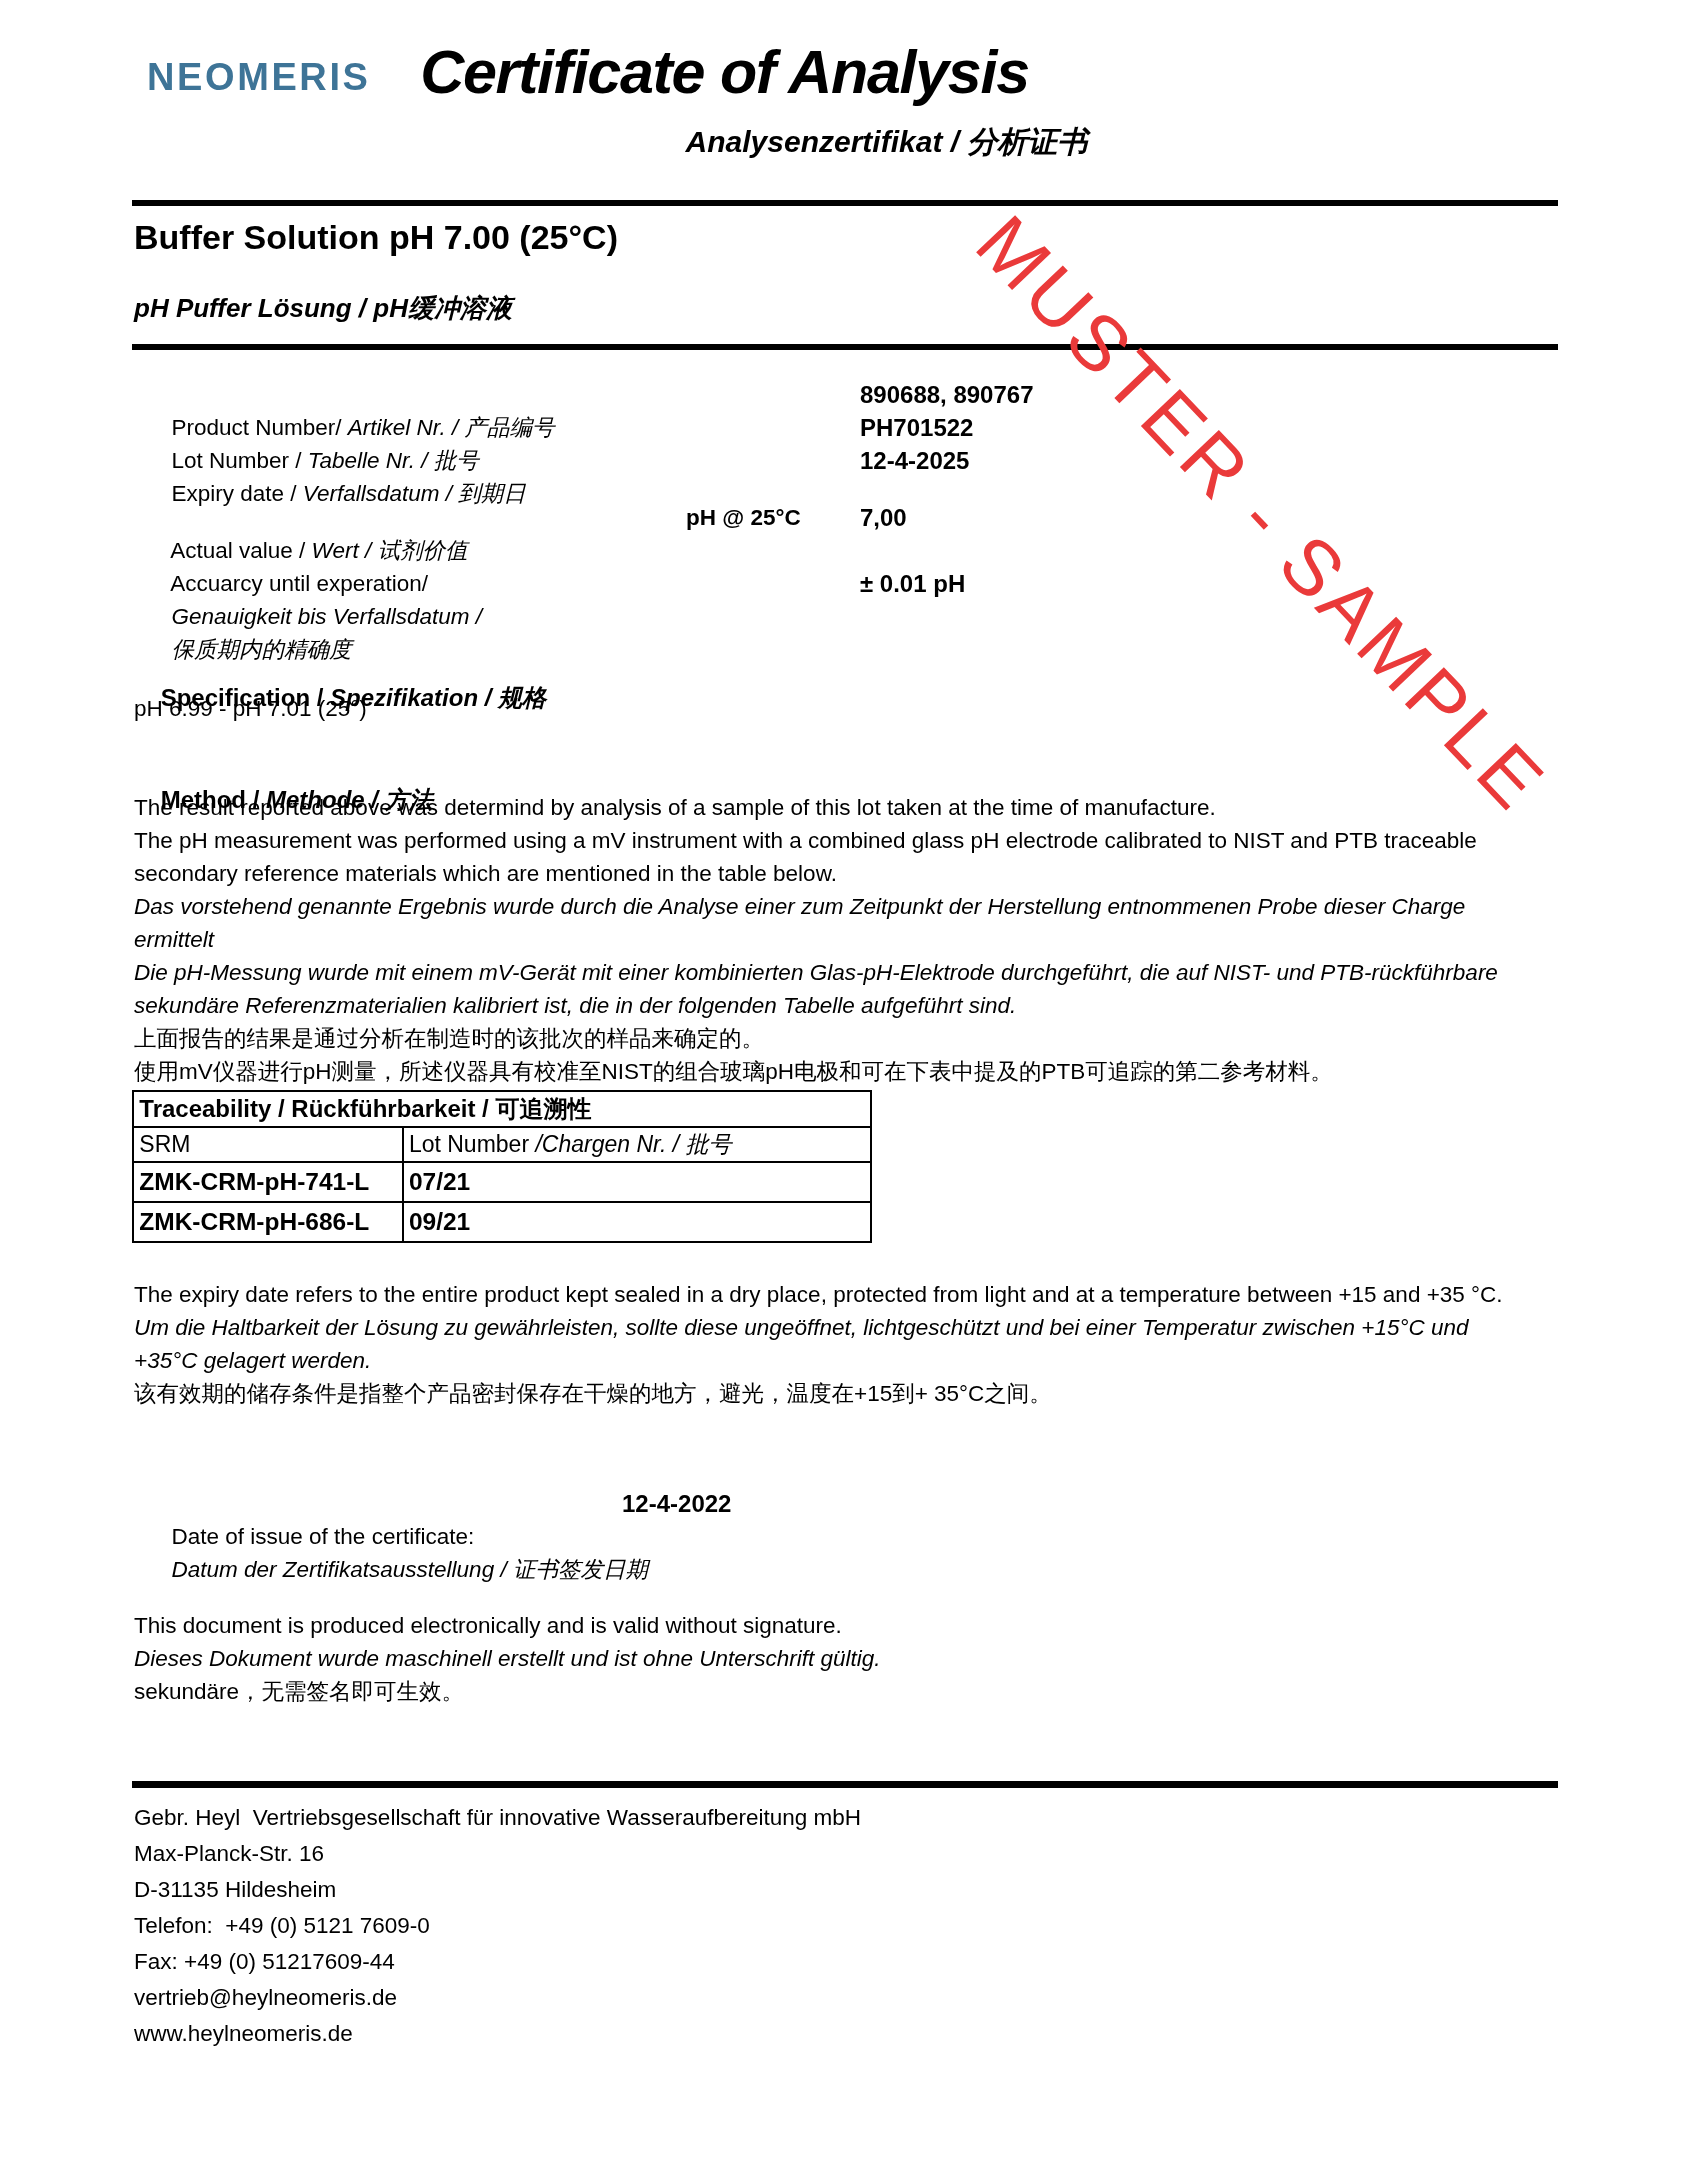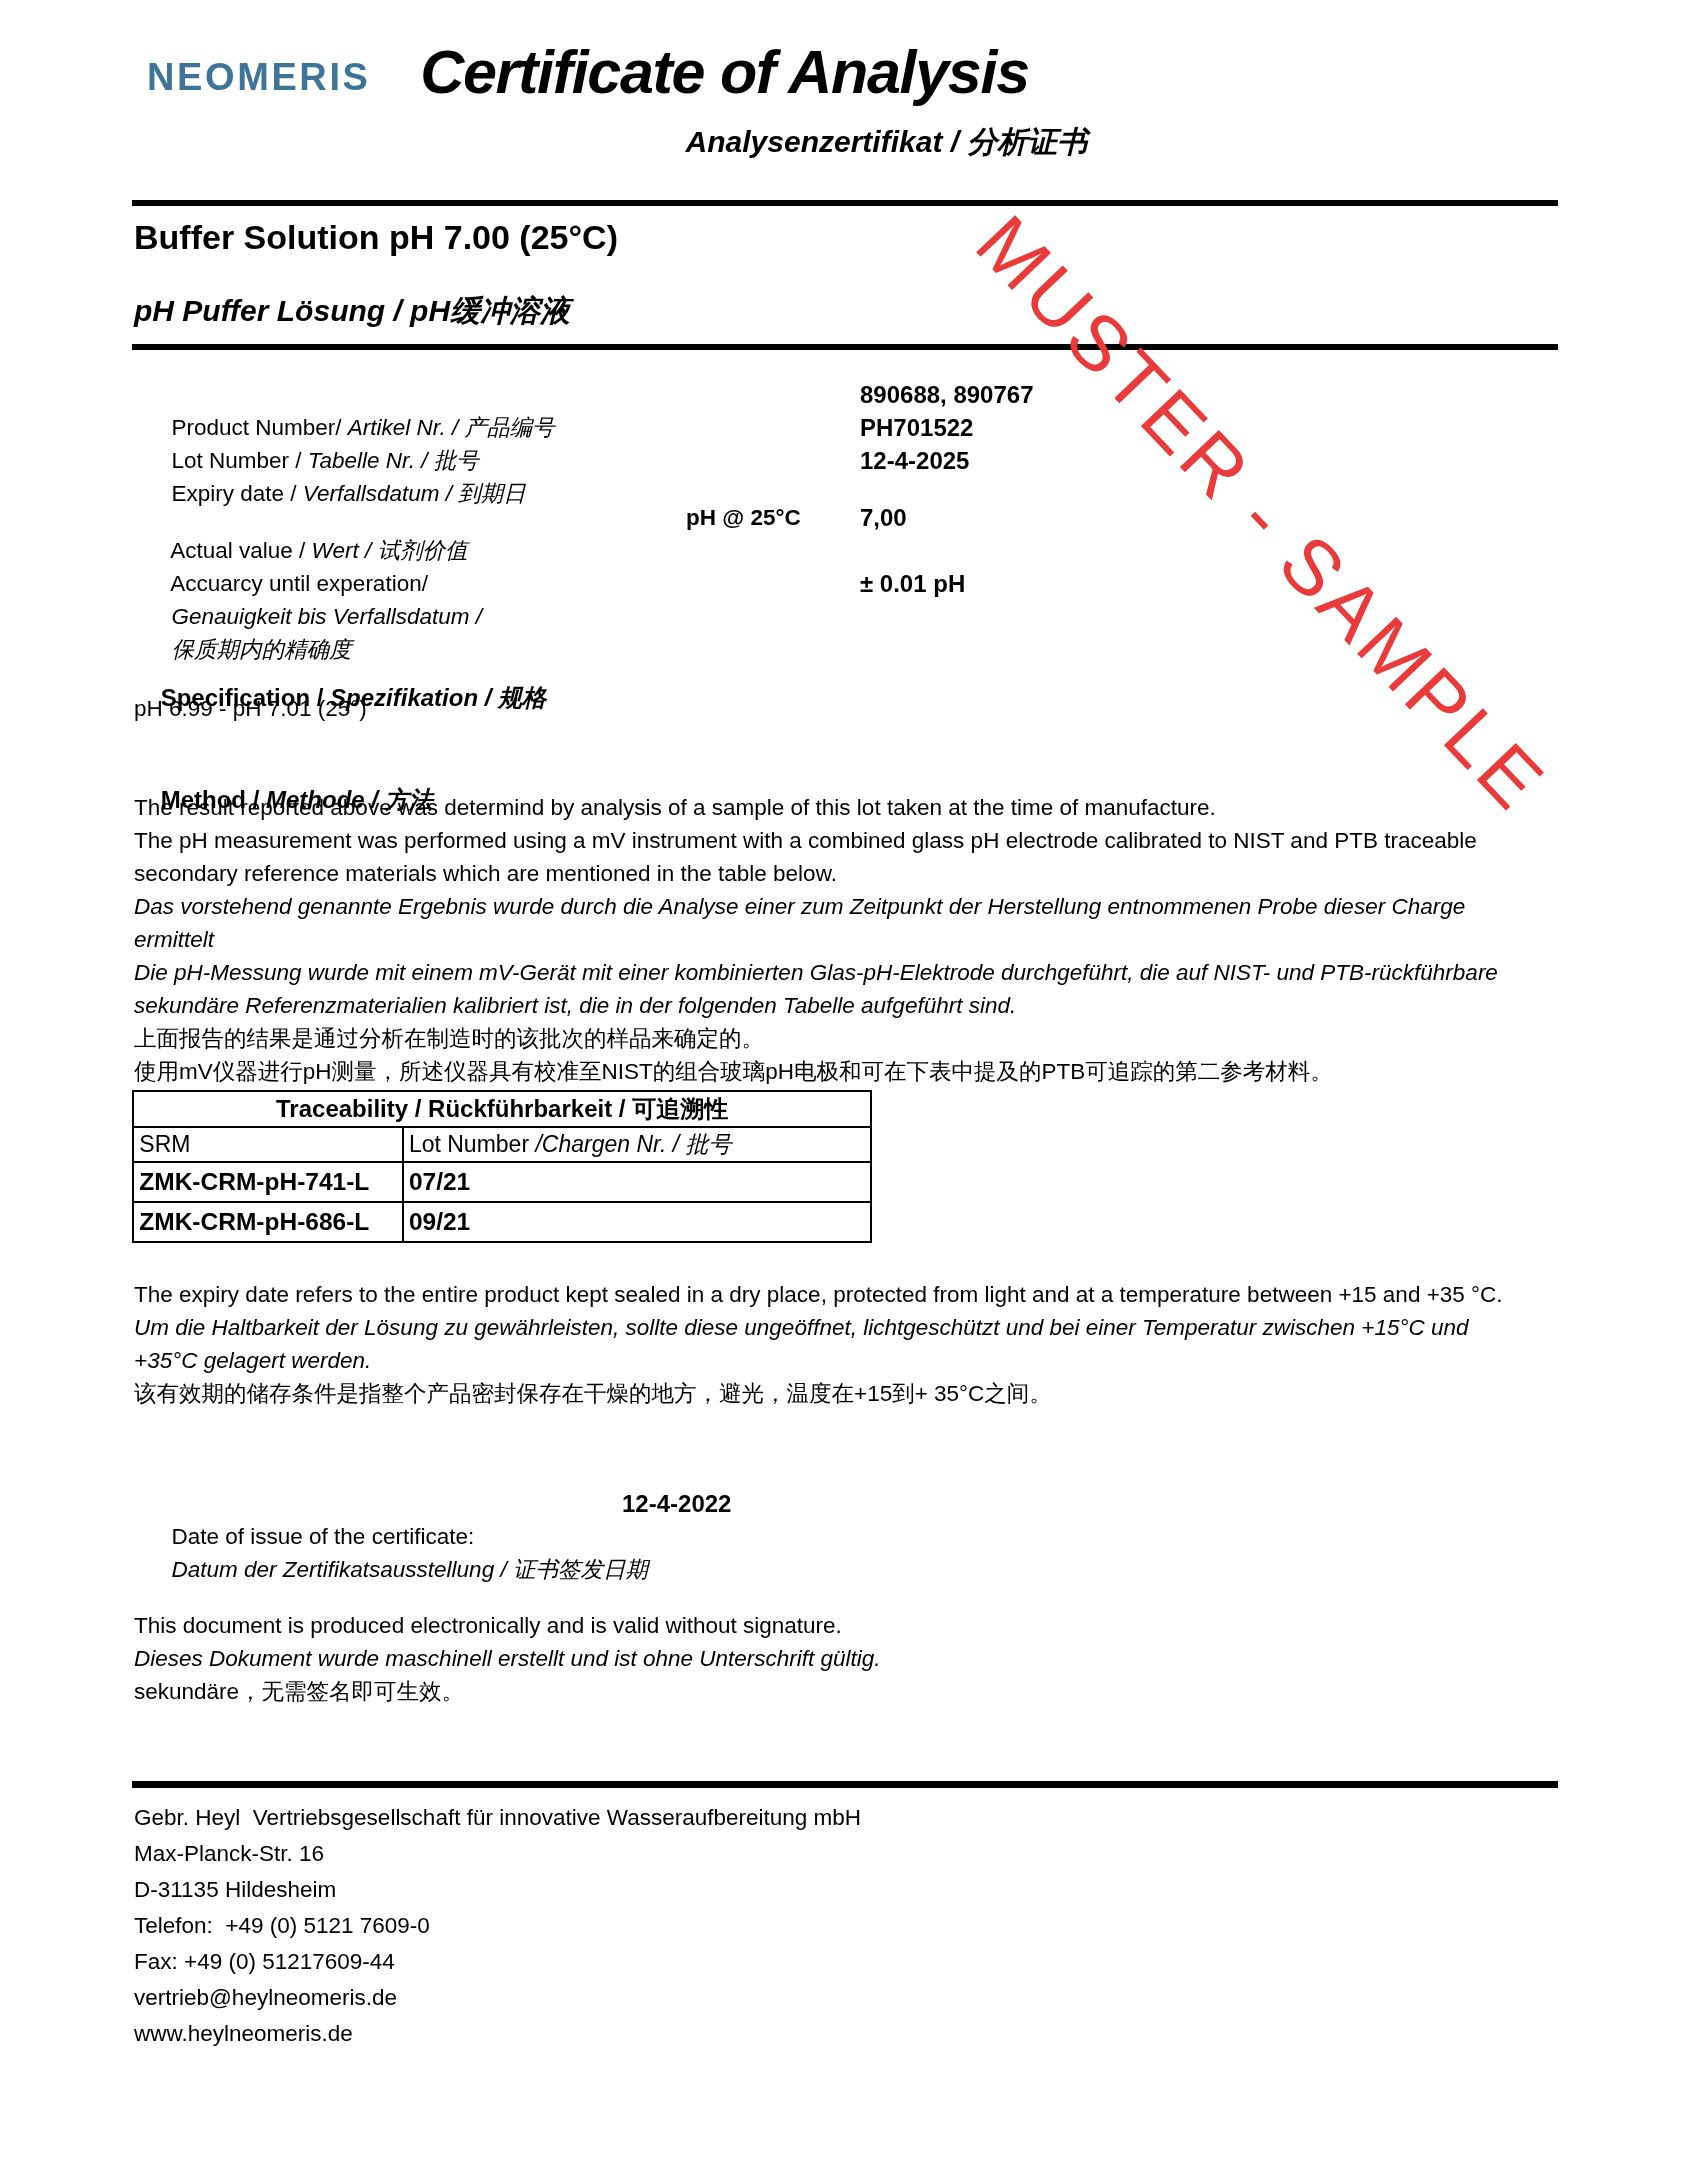--- a/index.html
+++ b/index.html
@@ -46,21 +46,21 @@
     text-align:center;
     font-size:30px;font-weight:bold;font-style:italic;padding-left:43px;
   }
 
   .rule{left:132px;width:1426px;height:6px;background:#000;}
   .rule1{top:200px;}
   .rule2{top:344px;}
   .rule3{top:1781px;height:6.6px;}
 
   .h1{left:134px;top:218px;font-size:34px;font-weight:bold;}
-  .h2{left:134px;top:291px;font-size:30px;font-weight:bold;font-style:italic;}
+  .h2{left:134px;top:291px;font-size:26px;font-weight:bold;font-style:italic;}
 
   .body-size{font-size:22.5px;}
   .line{height:33px;line-height:33px;white-space:pre;}
   .it{font-style:italic;}
 
   
   .rows{left:134px;width:1456px;}
   .rows .row{position:relative;height:33px;line-height:33px;white-space:pre;}
   .rows .val{position:absolute;left:726px;top:0;font-weight:bold;font-size:24px;}
   .rows .mid{position:absolute;left:552px;top:0;font-weight:bold;}
@@ -81,21 +81,21 @@
     table-layout:fixed;
   }
   .trace td{
     border:2.6px solid #000;
     font-size:23px;
     padding:0 5.3px;
     height:33px;
     vertical-align:middle;
     white-space:pre;
   }
-  .trace .ttitle{text-align:center;font-weight:bold;font-size:24px;height:34px;}
+  .trace .ttitle{text-align:left;font-weight:bold;font-size:24px;height:34px;}
   .trace .c1{width:257px;}
   .trace .c2{width:456px;}
   .trace .data td{font-weight:bold;font-size:24.5px;height:38px;}
 
   .storage-body{left:134px;top:1278px;}
   .issue-rows{top:1487px;}
   .issue-rows .val{left:488px;}
   .validity-body{left:134px;top:1609px;}
   .footer-body{left:134px;top:1800px;}
   .footer-body .line{height:36px;line-height:36px;}

